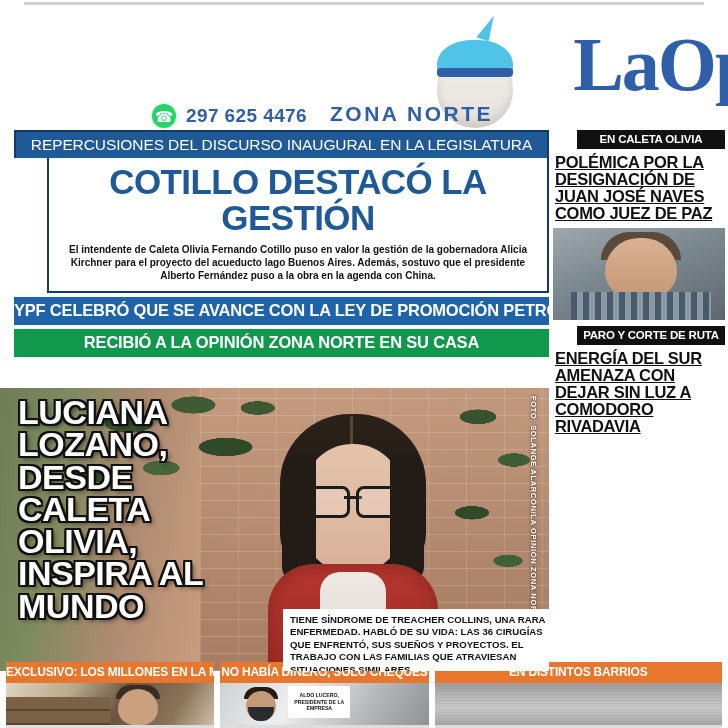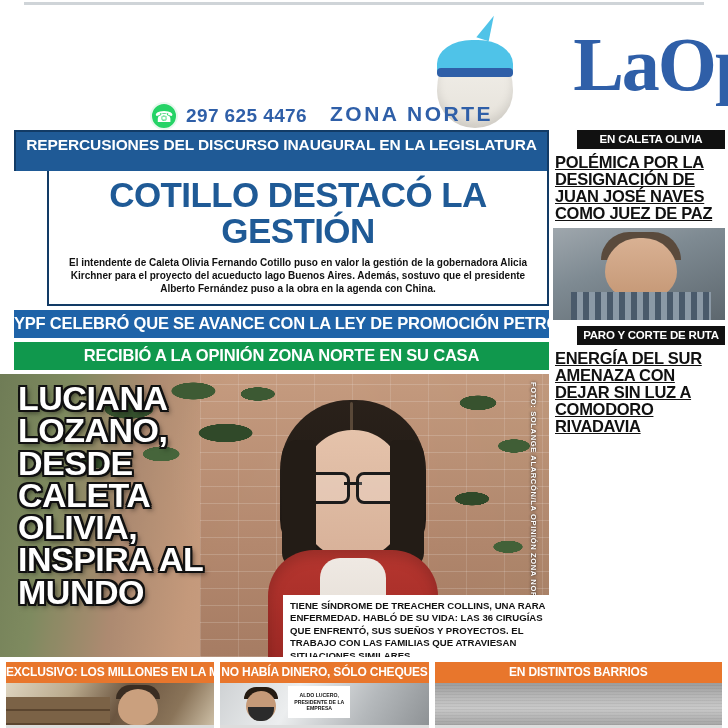--- a/index.html
+++ b/index.html
@@ -60,22 +60,22 @@
   .zona-norte{
     position:absolute;left:330px;top:96px;z-index:5;
     font-weight:bold;font-size:21px;color:#2f5fa8;letter-spacing:2.5px;
   }
 
   
   .main-col{position:absolute;left:14px;top:130px;width:535px;}
 
   .kicker-bar{
     background:#1f5a96;color:#fff;text-align:center;
-    font-weight:bold;font-size:15.5px;letter-spacing:-.1px;
-    padding:4px 0 17px;border:2px solid #123b66;border-bottom:none;
+    font-weight:normal;font-size:15.5px;letter-spacing:-.1px;
+    padding:4px 0 4px;border:2px solid #123b66;border-bottom:none;
     white-space:nowrap;
   }
   .lead-box{
     border:2px solid #123b66;border-top:none;background:#fff;
     padding:6px 10px 9px;
     margin-left:33px;
   }
   .lead-head{
     color:#1f5a96;font-weight:bold;text-align:center;
     font-size:35px;line-height:1.02;letter-spacing:-.6px;
@@ -91,21 +91,21 @@
     letter-spacing:-.2px;
   }
   .green-bar{
     margin-top:4px;background:#10984d;color:#fff;text-align:center;
     font-weight:bold;font-size:16.5px;padding:4px 0 5px;white-space:nowrap;
     letter-spacing:-.2px;
   }
 
   
   .hero{
-    position:absolute;left:0;top:374px;width:549px;height:283px;overflow:hidden;
+    position:absolute;left:0;top:388px;width:549px;height:283px;overflow:hidden;
   }
   .hero-photo{
     position:absolute;inset:0;
     background:
       radial-gradient(circle at 62% 34%, rgba(255,255,255,.10), transparent 45%),
       linear-gradient(100deg,#6e7c53 0%,#7d8a5c 12%,#b08a6e 26%,#c79878 38%,#cfa184 52%,#c08d6a 66%,#9a7d5e 80%,#7d8a5c 100%);
     filter:saturate(.92);
   }
   .brickwall{
     position:absolute;left:200px;top:0;width:349px;height:283px;

